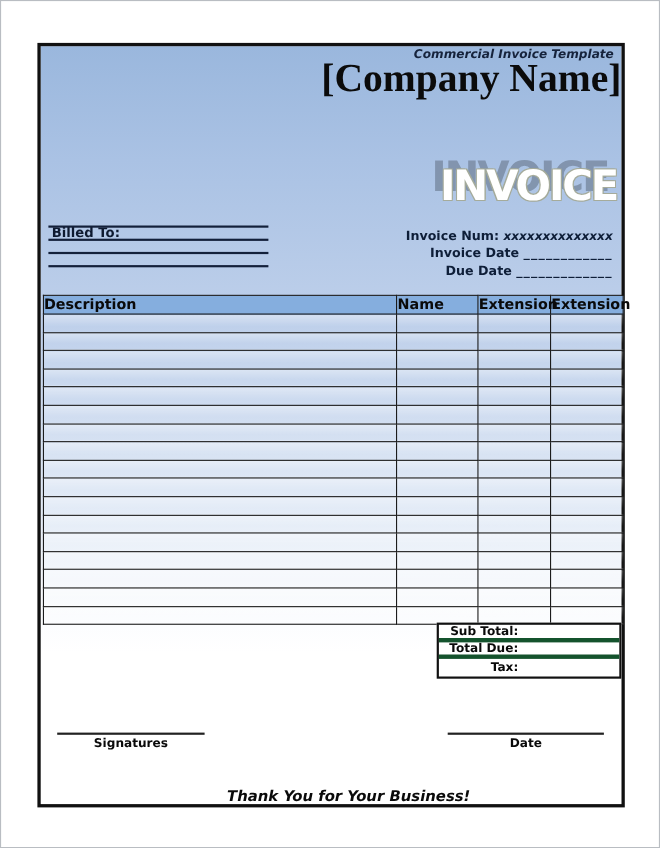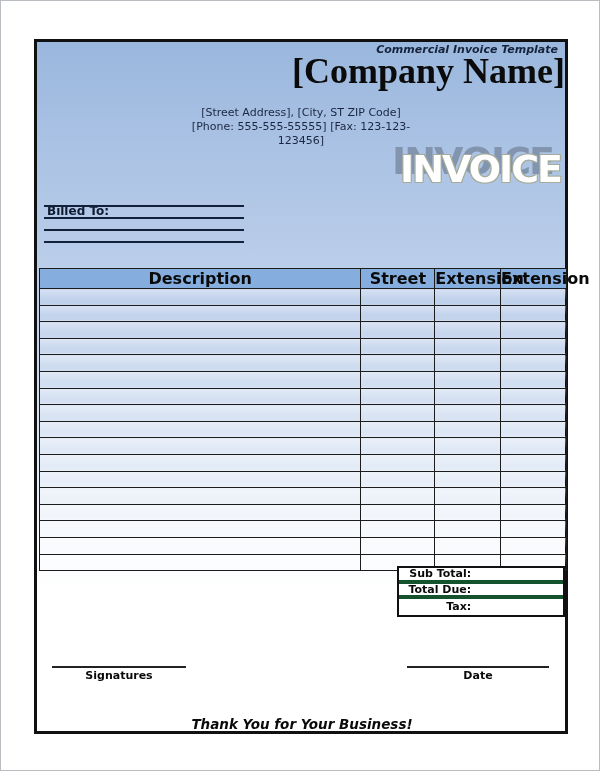--- a/index.html
+++ b/index.html
@@ -62,22 +62,22 @@
   .meta-value { font-style: italic; font-weight: 600; font-size: 11px; }
   .meta-blank { font-weight: bold; letter-spacing: 1px; }
   table.items {
     position: absolute; left: 2px; top: 226px;
     width: 528px; border-collapse: collapse;
     table-layout: fixed;
   }
   table.items th, table.items td { border: 1.5px solid #1c1c1c; padding: 0; }
   table.items th {
     height: 17px; background: #85aede;
-    font-size: 16px; font-weight: bold; color: #0a0a0a;
-    text-align: center;
+    font-size: 13px; font-weight: bold; color: #0a0a0a;
+    text-align: left;
   }
   table.items td {
     height: 16.6px;
     background: linear-gradient(180deg, rgba(255,255,255,0.38), rgba(255,255,255,0) 65%);
   }
   .totals {
     position: absolute; left: 360px; top: 524px;
     width: 168px; border: 2px solid #111;
     background: #ffffff;
   }
@@ -94,66 +94,75 @@
   .totals-value { flex: 1; font-size: 11px; padding-left: 4px; }
   .sig-block { position: absolute; top: 624px; }
   .sig-left { left: 15px; width: 134px; }
   .sig-right { left: 370px; width: 142px; }
   .sig-line { border-top: 2px solid #222; height: 2px; }
   .sig-label {
     text-align: center; font-size: 11px; font-weight: bold;
     color: #0a0a0a; margin-top: 1px;
   }
   .thanks {
-    position: absolute; top: 674px; left: 1px; width: 100%;
+    position: absolute; top: 674px; left: 16px; width: 100%;
     text-align: center; font-size: 13.5px;
     font-weight: bold; font-style: italic; color: #0a0a0a;
   }
 </style>
 </head>
 <body>
 
 <div class="canvas">
   <div class="frame">
 
     <div class="tpl-label">Commercial Invoice Template</div>
 
     <div class="company">[Company Name]</div>
 
-    <div class="address">
-      <div>[Street Address], [City, ST ZIP Code]</div>
-      <div>[Phone: 555-555-55555] [Fax: 123-123-</div>
-      <div>123456]</div>
-    </div>
 
     <div class="watermark">
       <span class="wm-back">INVOICE</span>
       <span class="wm-front">INVOICE</span>
     </div>
 
     <div class="billed-label">Billed To:</div>
     <div class="billed-lines">
         <div class="blank-line"></div>
         <div class="blank-line"></div>
         <div class="blank-line"></div>
         <div class="blank-line"></div>
       </div>
 
+    <div class="meta">
+      <div class="meta-row">
+        <span>Invoice Num:</span>
+        <span class="meta-value">xxxxxxxxxxxxxx</span>
+      </div>
+      <div class="meta-row">
+        <span>Invoice Date</span>
+        <span class="meta-blank">____________</span>
+      </div>
+      <div class="meta-row">
+        <span>Due Date</span>
+        <span class="meta-blank">_____________</span>
+      </div>
+    </div>
 
     <table class="items">
       <colgroup>
         <col style="width:61%">
           <col style="width:14%">
         <col style="width:12.5%">
           <col style="width:12.5%">
       </colgroup>
       <thead>
         <tr>
           <th>Description</th>
-          <th>Street</th>
+          <th>Name</th>
           <th>Extension</th>
           <th>Extension</th>
         </tr>
       </thead>
       <tbody>
           <tr>
             <td></td>
             <td></td>
             <td></td>
             <td></td>

